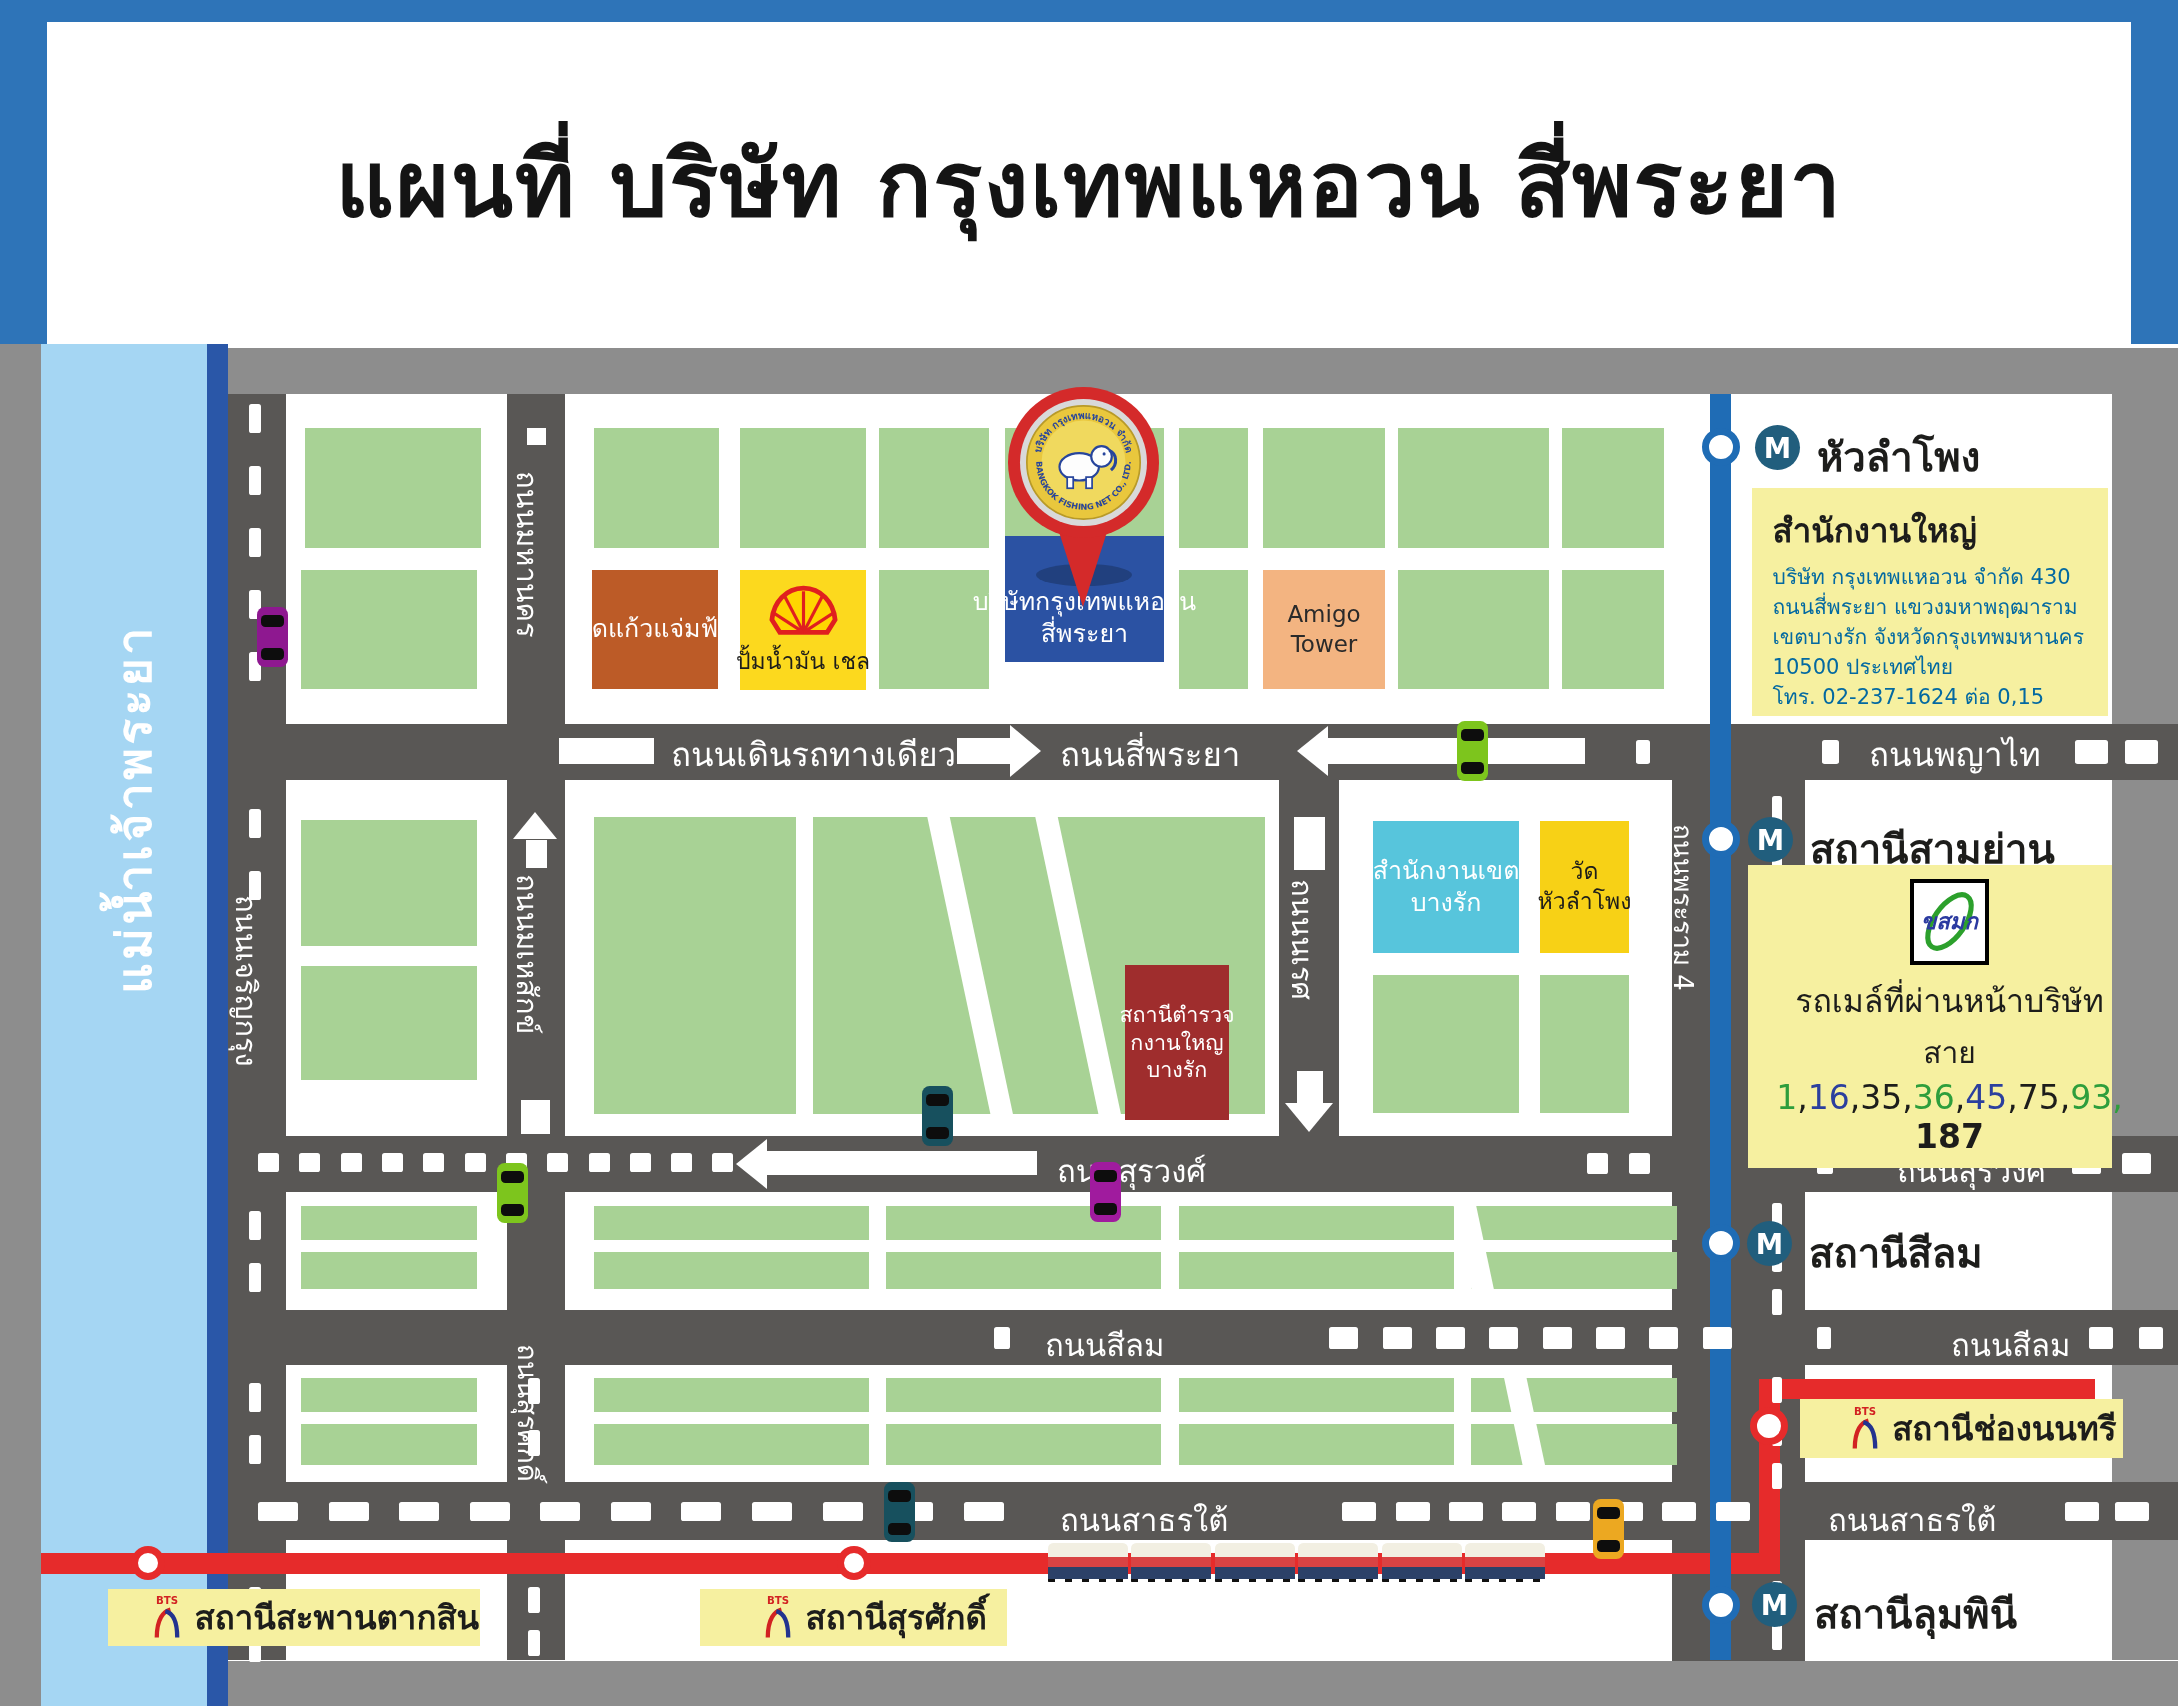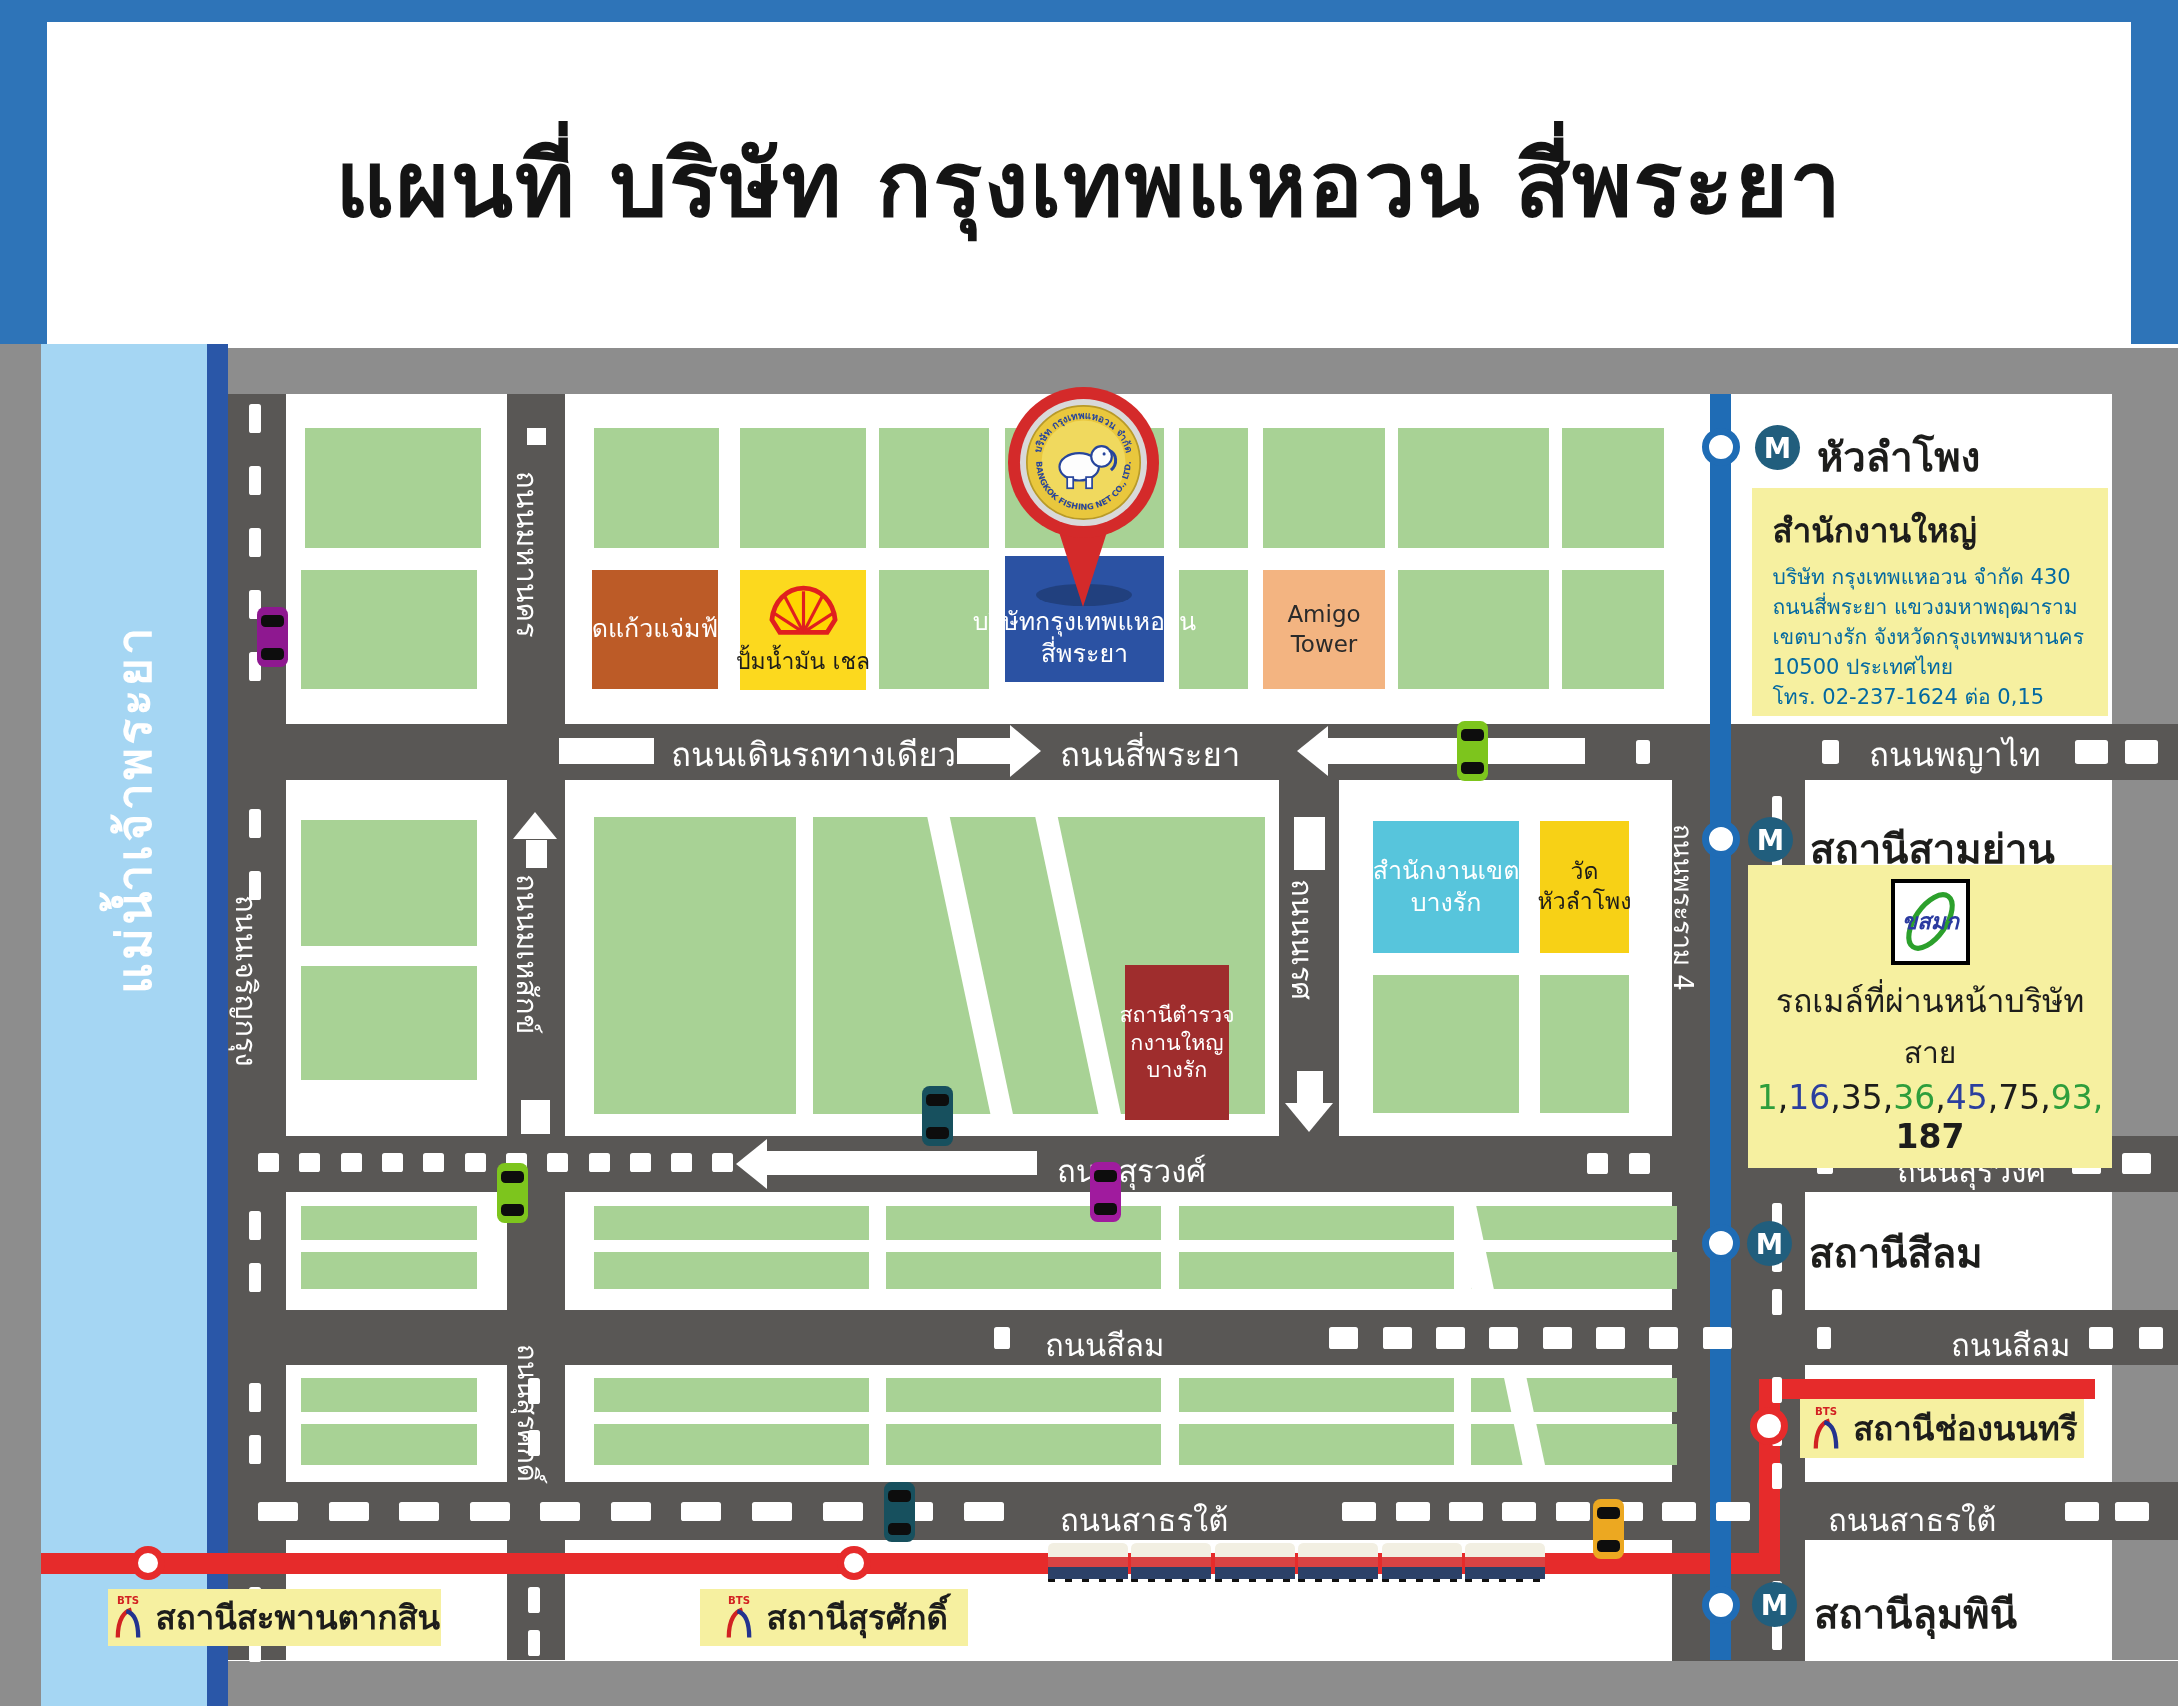--- a/index.html
+++ b/index.html
@@ -22,21 +22,21 @@
   .dash{position:absolute;background:#fff;border-radius:2.6px;z-index:5;}
   .rlabel{position:absolute;color:#fff;font-size:31px;white-space:nowrap;z-index:6;}
   .vlabel{position:absolute;color:#fff;font-size:29px;white-space:nowrap;z-index:6;
           transform:rotate(90deg);transform-origin:0 0;}
   .bld{position:absolute;z-index:4;display:flex;flex-direction:column;align-items:center;justify-content:center;text-align:center;line-height:1.3;}
   .bld .t{white-space:nowrap;}
   .mcircle{position:absolute;width:38px;height:38px;border-radius:50%;background:#fff;border:7.7px solid #1f6cb5;box-sizing:border-box;z-index:6;}
   .micon{position:absolute;width:45px;height:45px;border-radius:50%;background:#215e7d;color:#fff;display:flex;align-items:center;justify-content:center;font-weight:bold;font-size:27.5px;z-index:6;}
   .mlabel{position:absolute;font-size:40px;font-weight:bold;color:#1d1d1b;white-space:nowrap;z-index:6;}
   .rcircle{position:absolute;border-radius:50%;background:#fff;border:7.7px solid #e62b2b;box-sizing:border-box;z-index:6;}
-  .ybox{position:absolute;background:#f6f0a0;z-index:6;}
+  .ybox{position:absolute;background:#f6f0a0;z-index:6;padding-left:39px;}
   .btsbox{display:flex;align-items:center;justify-content:center;gap:8.6px;}
   .btsbox .bl{font-size:33px;font-weight:bold;color:#1d1d1b;white-space:nowrap;}
   .car{position:absolute;width:31px;height:60px;border-radius:7.7px;z-index:7;}
   .car::before,.car::after{content:"";position:absolute;left:4.3px;width:22.4px;height:12px;background:#0d0d0d;border-radius:4.3px;}
   .car::before{top:7.7px;} .car::after{bottom:6.9px;}
   .arrowshaft{position:absolute;background:#fff;z-index:6;}
   .ah-right{position:absolute;width:0;height:0;border-top:26px solid transparent;border-bottom:26px solid transparent;border-left:31px solid #fff;z-index:6;}
   .ah-left{position:absolute;width:0;height:0;border-top:25px solid transparent;border-bottom:25px solid transparent;border-right:31px solid #fff;z-index:6;}
   .ah-down{position:absolute;width:0;height:0;border-left:24px solid transparent;border-right:24px solid transparent;border-top:29px solid #fff;z-index:6;}
   .ah-up{position:absolute;width:0;height:0;border-left:22.4px solid transparent;border-right:22.4px solid transparent;border-bottom:27.5px solid #fff;z-index:6;}
@@ -152,21 +152,21 @@
       <g stroke="#e01f1f" stroke-width="4">
         <line x1="50" y1="62" x2="50" y2="10"></line>
           <line x1="50" y1="62" x2="26" y2="16"></line>
         <line x1="50" y1="62" x2="74" y2="16"></line>
           <line x1="50" y1="62" x2="13" y2="38"></line>
         <line x1="50" y1="62" x2="87" y2="38"></line>
       </g>
     </svg>
     <span class="t">ปั้มน้ำมัน เชล</span>
   </div>
-  <div class="bld" style="left:1005px;top:556px;width:159px;height:126px;background:#2b52a3;color:#fff;font-size:25px">
+  <div class="bld" style="left:1005px;top:536px;width:159px;height:126px;background:#2b52a3;color:#fff;font-size:25px">
     <div style="position:absolute;left:31px;top:28px;width:96px;height:22.4px;background:#21407e;border-radius:50%"></div>
     <span class="t" style="margin-top:38px">บริษัทกรุงเทพแหอวน</span>
     <span class="t">สี่พระยา</span>
   </div>
   <div class="bld" style="left:1263px;top:570px;width:122px;height:119px;background:#f3b481;color:#2a2a2a;font-size:23px">
     <span class="t">Amigo</span>
     <span class="t">Tower</span>
   </div>
   <div class="bld" style="left:1373px;top:821px;width:146px;height:132px;background:#57c5dc;color:#fff;font-size:25px">
     <span class="t">สำนักงานเขต</span>

